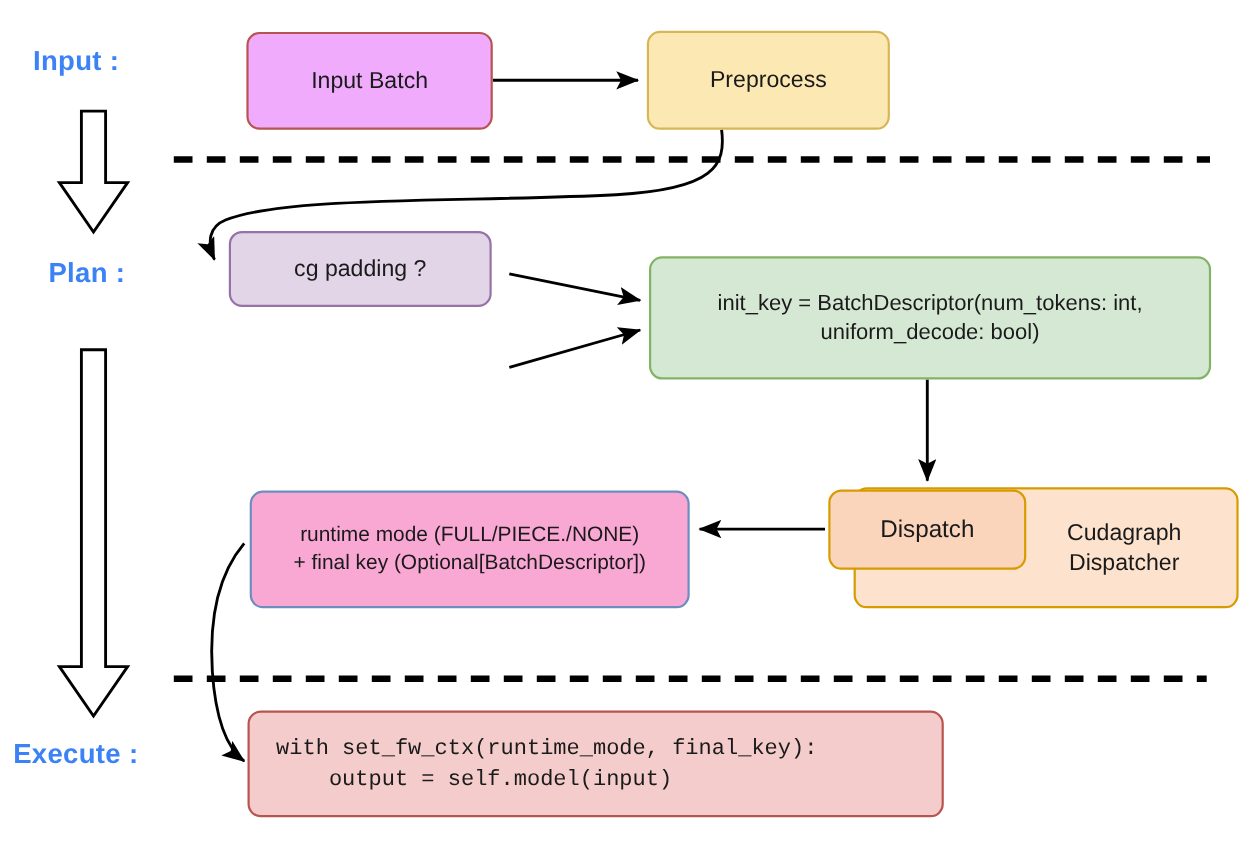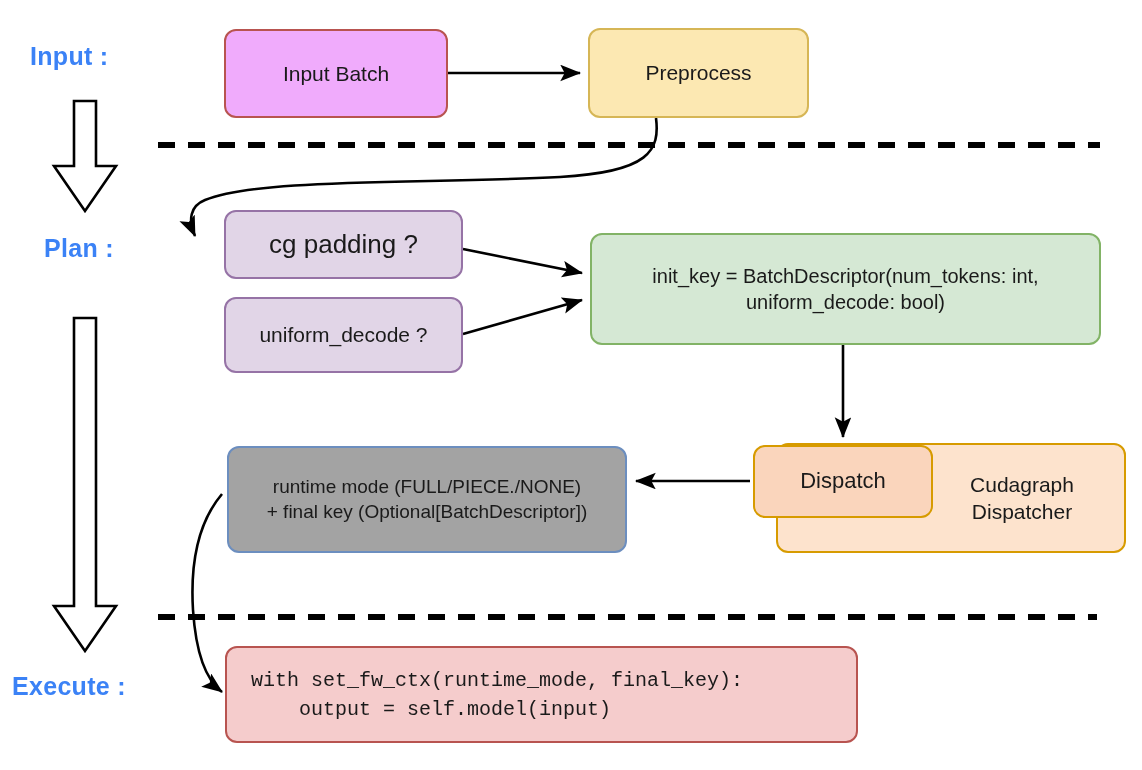--- a/index.html
+++ b/index.html
@@ -54,22 +54,22 @@
   }
   #node-input-batch {
     left: 224px; top: 29px; width: 224px; height: 89px;
     font-size: 21px;
   }
   #node-preprocess {
     left: 588px; top: 28px; width: 221px; height: 90px;
     font-size: 21px;
   }
   #node-cg-padding {
-    left: 224px; top: 210px; width: 239px; height: 69px;
-    font-size: 26px;
+    left: 208px; top: 210px; width: 239px; height: 69px;
+    font-size: 21px;
   }
   #node-uniform-decode {
     left: 224px; top: 297px; width: 239px; height: 76px;
     font-size: 21px;
   }
   #node-init-key {
     left: 590px; top: 233px; width: 511px; height: 112px;
     font-size: 20px;
   }
   #node-cudagraph-dispatcher {
@@ -150,39 +150,36 @@
   </div>
 
   <div class="node" id="node-preprocess" style="background:#fce8b2; border-color:#d6b656;">
     <span class="label">Preprocess</span>
   </div>
 
   <div class="node" id="node-cg-padding" style="background:#e1d5e7; border-color:#9673a6;">
     <span class="label">cg padding ?</span>
   </div>
 
-  <div class="node" id="node-uniform-decode" style="background:#e1d5e7; border-color:#9673a6;">
-    <span class="label">uniform_decode ?</span>
-  </div>
 
   <div class="node" id="node-init-key" style="background:#d5e8d4; border-color:#82b366;">
     <span class="label">init_key = BatchDescriptor(num_tokens: int,
 uniform_decode: bool)</span>
   </div>
 
   <div class="node" id="node-cudagraph-dispatcher" style="background:#fde3cd; border-color:#d79b00;">
     <span class="label">Cudagraph
 Dispatcher</span>
   </div>
 
   <div class="node" id="node-dispatch" style="background:#fad5bc; border-color:#d79b00;">
     <span class="label">Dispatch</span>
   </div>
 
-  <div class="node" id="node-runtime-mode" style="background:#a3a3a3; border-color:#6c8ebf;">
+  <div class="node" id="node-runtime-mode" style="background:#f9a8d4; border-color:#6c8ebf;">
     <span class="label">runtime mode (FULL/PIECE./NONE)
 + final key (Optional[BatchDescriptor])</span>
   </div>
 
   <div class="node" id="node-exec-code" style="background:#f5cccc; border-color:#b85450;">
     <span class="label">with set_fw_ctx(runtime_mode, final_key):
     output = self.model(input)</span>
   </div>
 
 </div>

